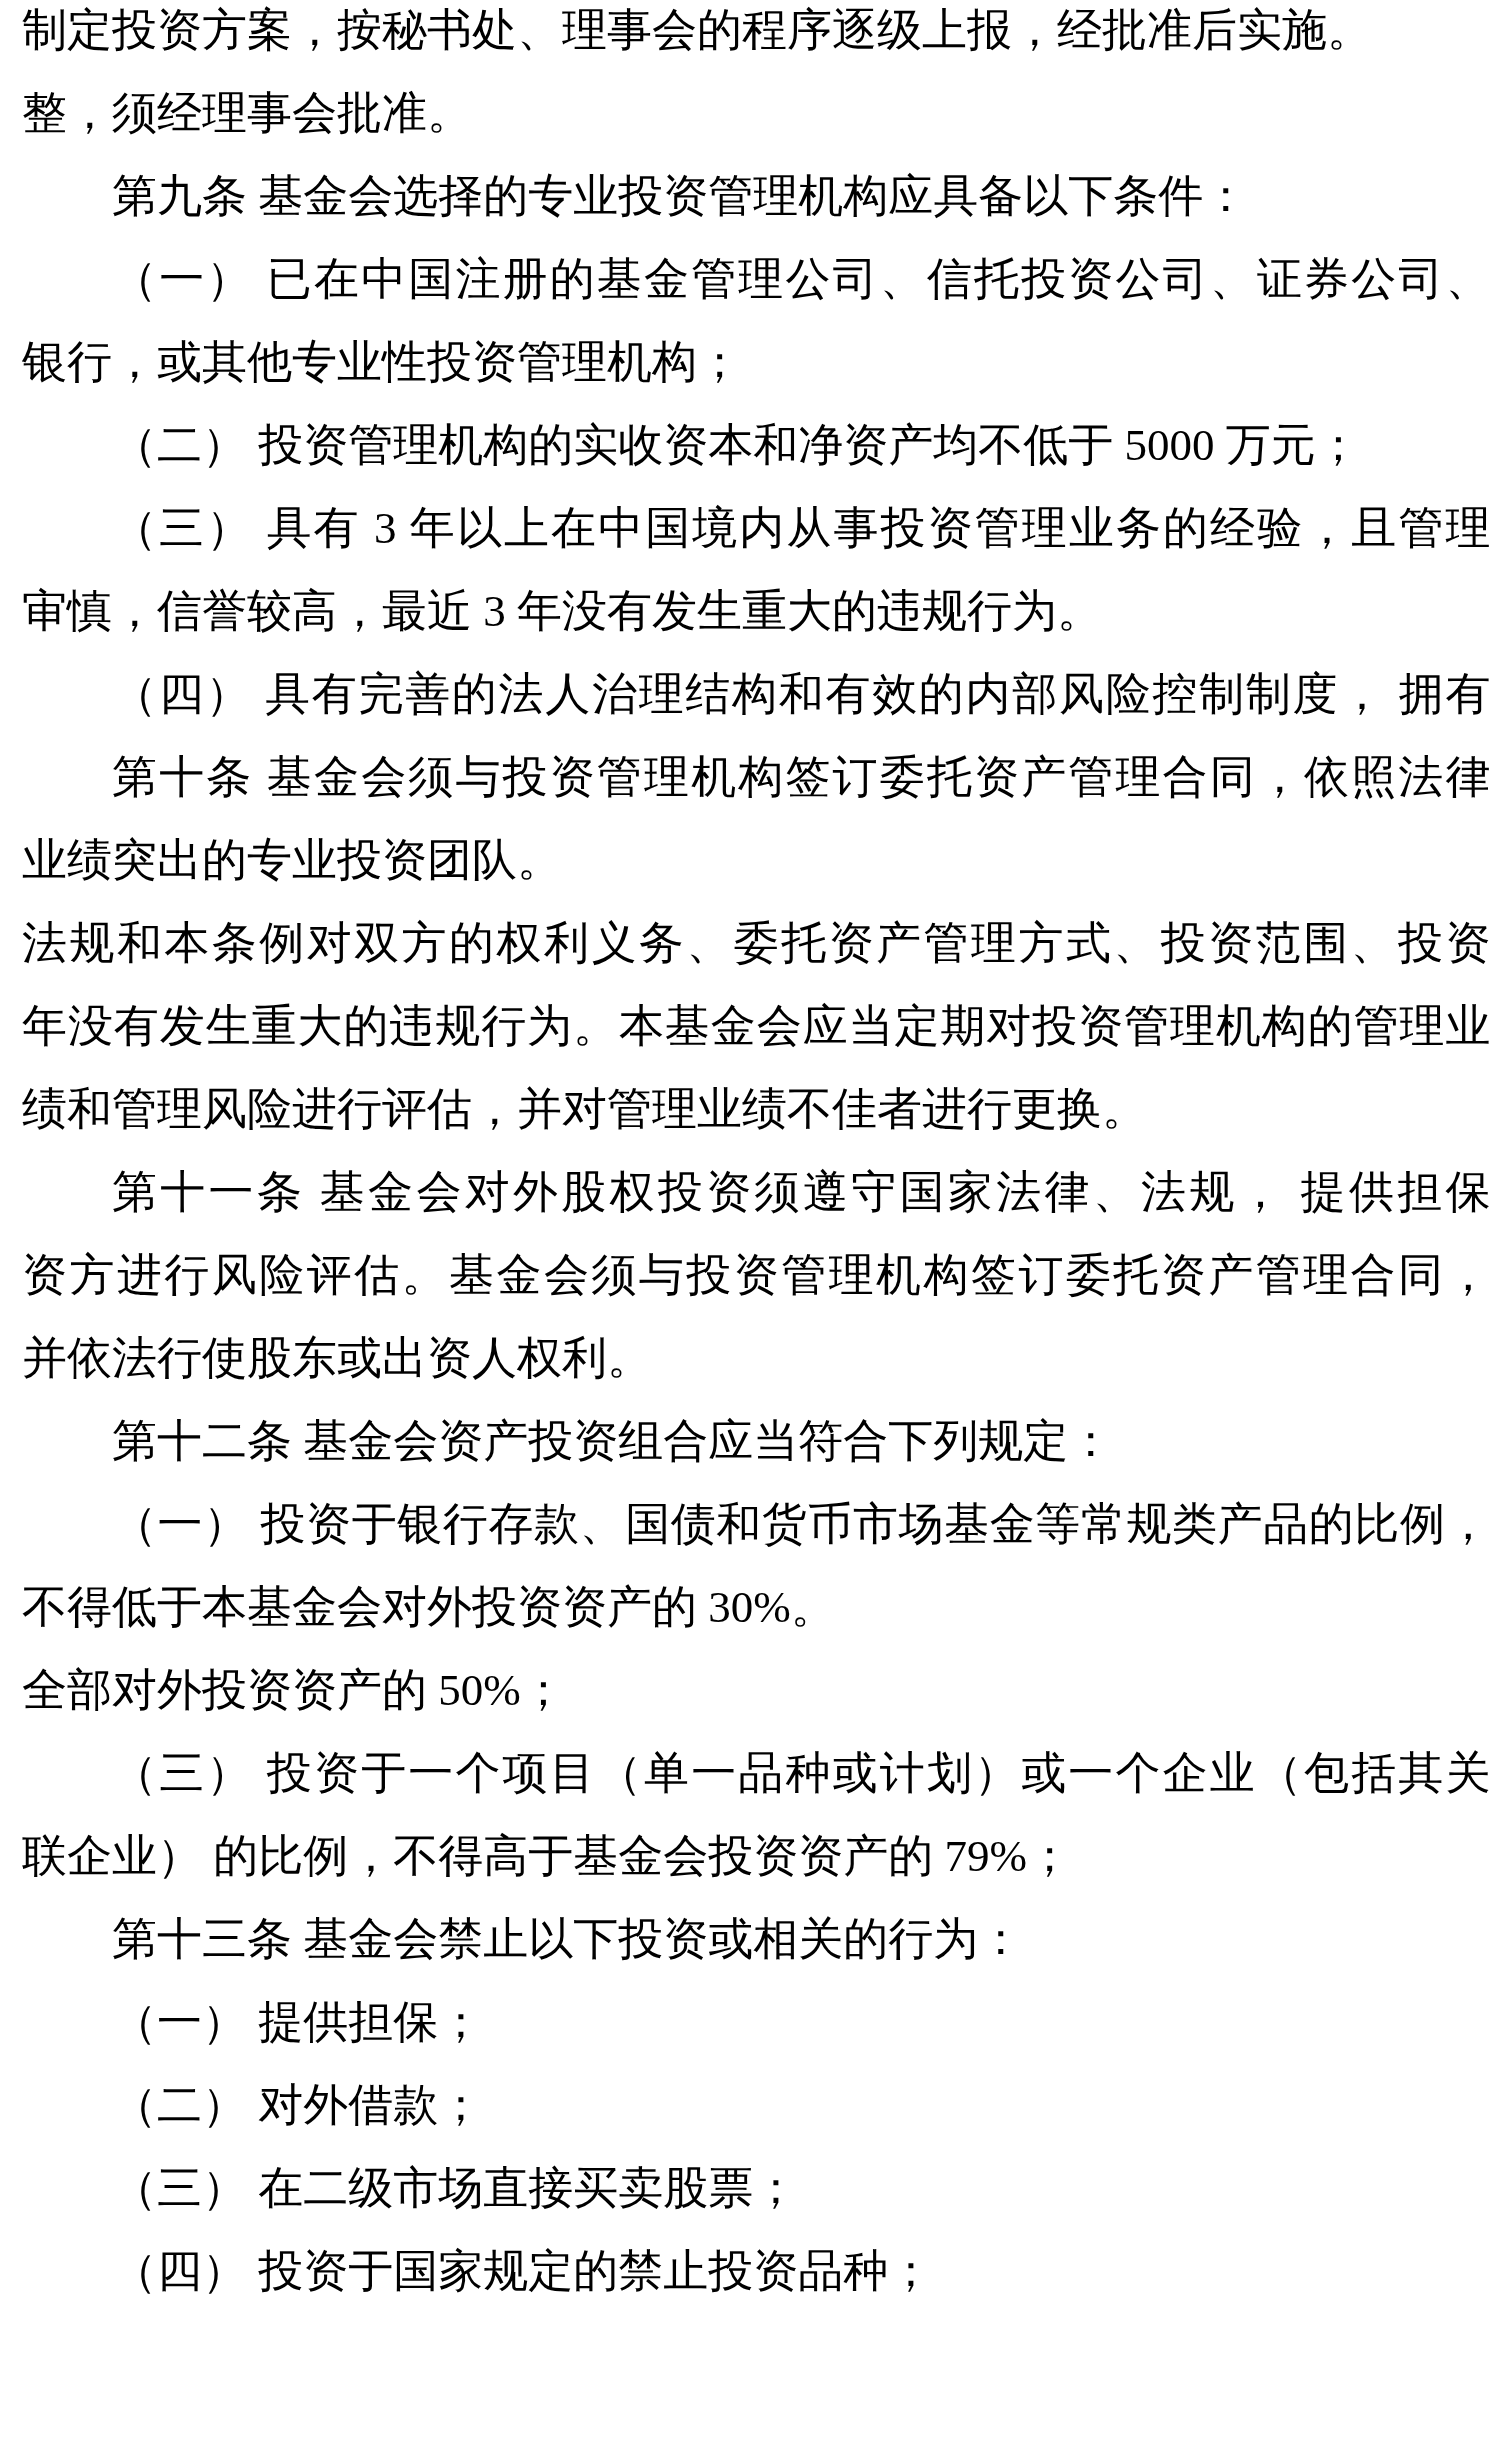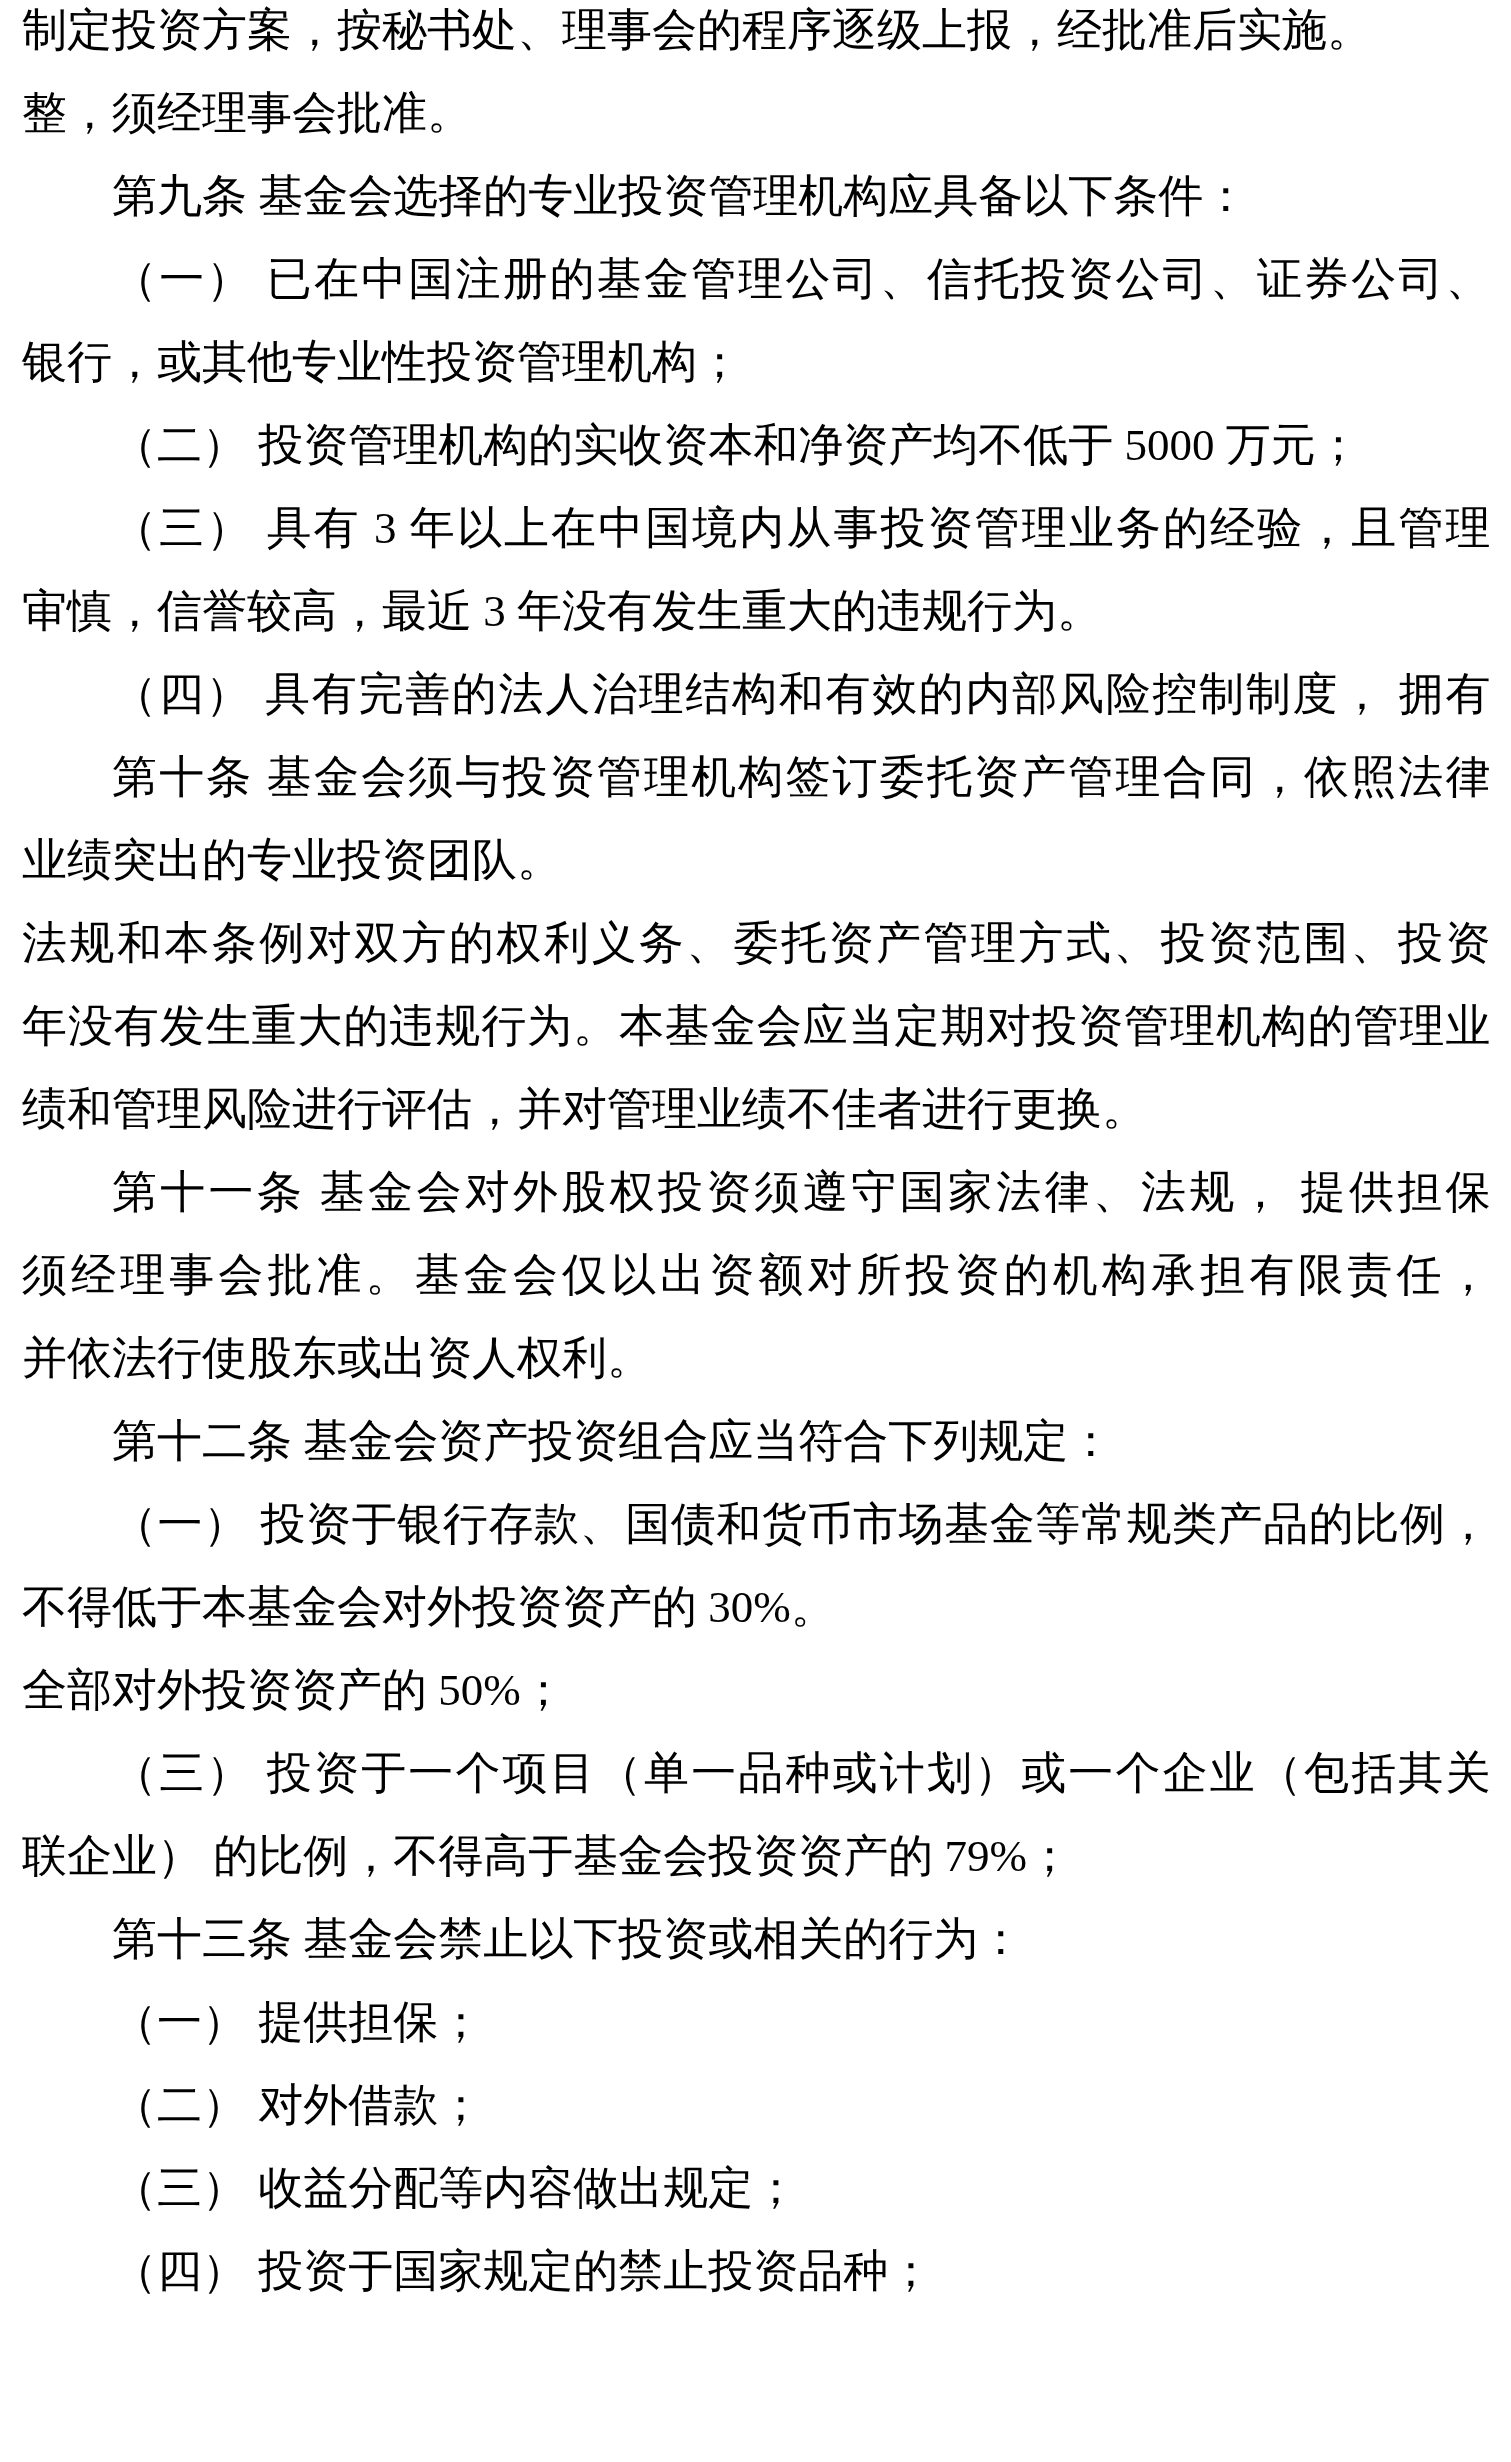--- a/index.html
+++ b/index.html
@@ -49,27 +49,27 @@
     <div class="line indent">（二） 投资管理机构的实收资本和净资产均不低于 5000 万元；</div>
     <div class="line indent justify">（三） 具有 3 年以上在中国境内从事投资管理业务的经验，且管理</div>
     <div class="line">审慎，信誉较高，最近 3 年没有发生重大的违规行为。</div>
     <div class="line indent justify">（四） 具有完善的法人治理结构和有效的内部风险控制制度， 拥有</div>
     <div class="line indent justify">第十条 基金会须与投资管理机构签订委托资产管理合同，依照法律</div>
     <div class="line">业绩突出的专业投资团队。</div>
     <div class="line justify">法规和本条例对双方的权利义务、委托资产管理方式、投资范围、投资</div>
     <div class="line justify">年没有发生重大的违规行为。本基金会应当定期对投资管理机构的管理业</div>
     <div class="line">绩和管理风险进行评估，并对管理业绩不佳者进行更换。</div>
     <div class="line indent justify">第十一条 基金会对外股权投资须遵守国家法律、法规， 提供担保</div>
-    <div class="line justify">须经理事会批准。基金会仅以出资额对所投资的机构承担有限责任，</div>
+    <div class="line justify">资方进行风险评估。基金会须与投资管理机构签订委托资产管理合同，</div>
     <div class="line">并依法行使股东或出资人权利。</div>
     <div class="line indent">第十二条 基金会资产投资组合应当符合下列规定：</div>
     <div class="line indent justify">（一） 投资于银行存款、国债和货币市场基金等常规类产品的比例，</div>
     <div class="line">不得低于本基金会对外投资资产的 30%。</div>
     <div class="line">全部对外投资资产的 50%；</div>
     <div class="line indent justify">（三） 投资于一个项目（单一品种或计划）或一个企业（包括其关</div>
     <div class="line">联企业） 的比例，不得高于基金会投资资产的 79%；</div>
     <div class="line indent">第十三条 基金会禁止以下投资或相关的行为：</div>
     <div class="line indent">（一） 提供担保；</div>
     <div class="line indent">（二） 对外借款；</div>
-    <div class="line indent">（三） 收益分配等内容做出规定；</div>
+    <div class="line indent">（三） 在二级市场直接买卖股票；</div>
     <div class="line indent">（四） 投资于国家规定的禁止投资品种；</div>
   </main>
 
 
 </body></html>

